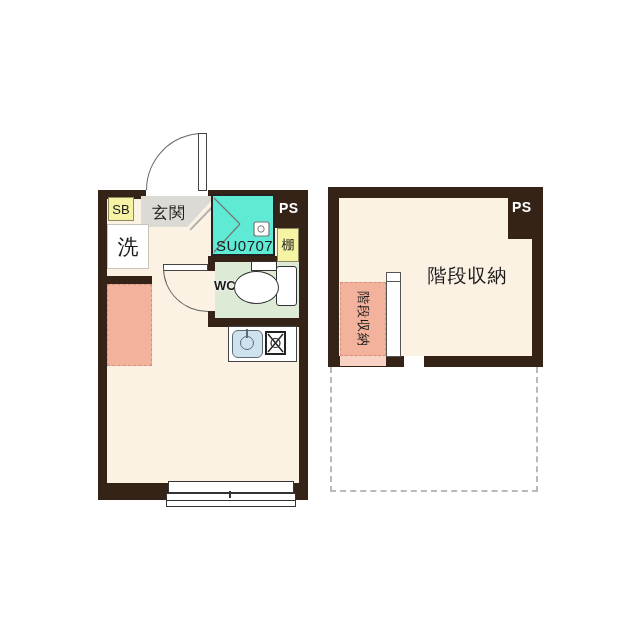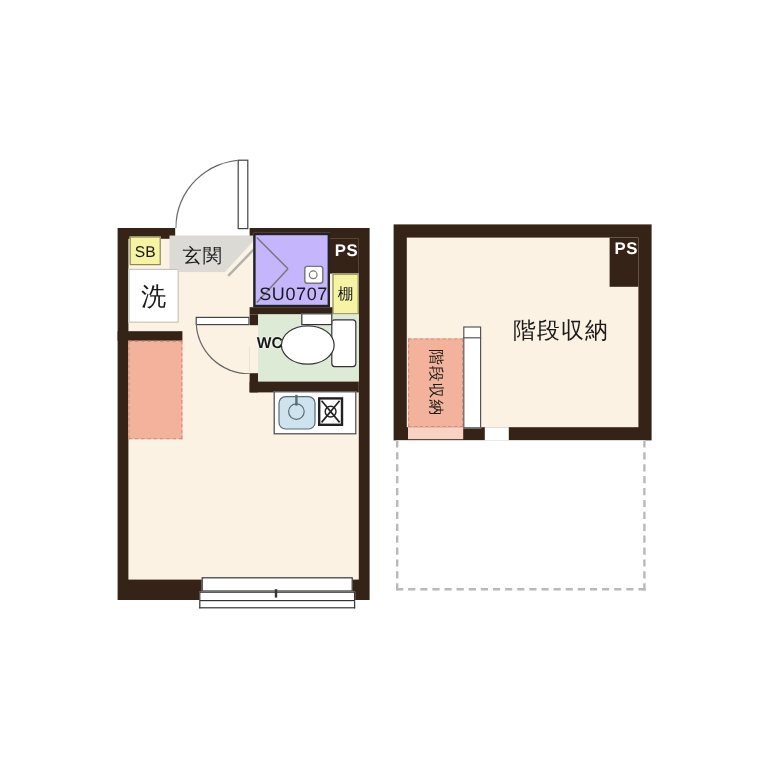--- a/index.html
+++ b/index.html
@@ -13,21 +13,21 @@
   .abs{position:absolute;box-sizing:border-box;}
   .plan{position:absolute;}
   .wallbg{background:var(--wall);}
   .floor{background:var(--floor);}
   .lbl{position:absolute;box-sizing:border-box;white-space:nowrap;}
   
   .sb{background:var(--yellow);border:1px solid #8a8a60;font-size:13px;display:flex;align-items:center;justify-content:center;}
   .genkan{background:var(--gray);clip-path:polygon(0 0,100% 0,100% 16%,66% 100%,0 100%);}
   .genkan-lbl{font-size:16px;letter-spacing:1px;}
   .washer{background:#fff;border:1px solid #c8c4bc;display:flex;align-items:center;justify-content:center;font-size:21px;}
-  .subox{background:#c4b5fd;border:2px solid #222;text-decoration:underline;}
+  .subox{background:#5eead4;border:2px solid #222;text-decoration:underline;}
   .su-lbl{font-size:15px;letter-spacing:0.5px;}
   .ps-lbl{color:#fff;font-size:14px;font-weight:bold;letter-spacing:0.5px;}
   .shelf{background:var(--yellow);border:1px solid #8a8a60;display:flex;align-items:center;justify-content:center;font-size:13px;}
   .wc-room{background:var(--green);}
   .wc-lbl{font-size:13px;font-weight:bold;text-shadow:0 0 2px #fff,0 0 2px #fff;}
   .door-leaf{background:#fff;border:1px solid var(--line);}
   .arc-tl{border-top:1.5px solid var(--thin);border-left:1.5px solid var(--thin);border-top-left-radius:100% 100%;}
   .arc-bl{border-bottom:1.5px solid var(--thin);border-left:1.5px solid var(--thin);border-bottom-left-radius:100% 100%;}
   .toilet-part{background:#fff;border:1.5px solid #333;}
   .counter{background:#fff;border:1.5px solid var(--line);}

